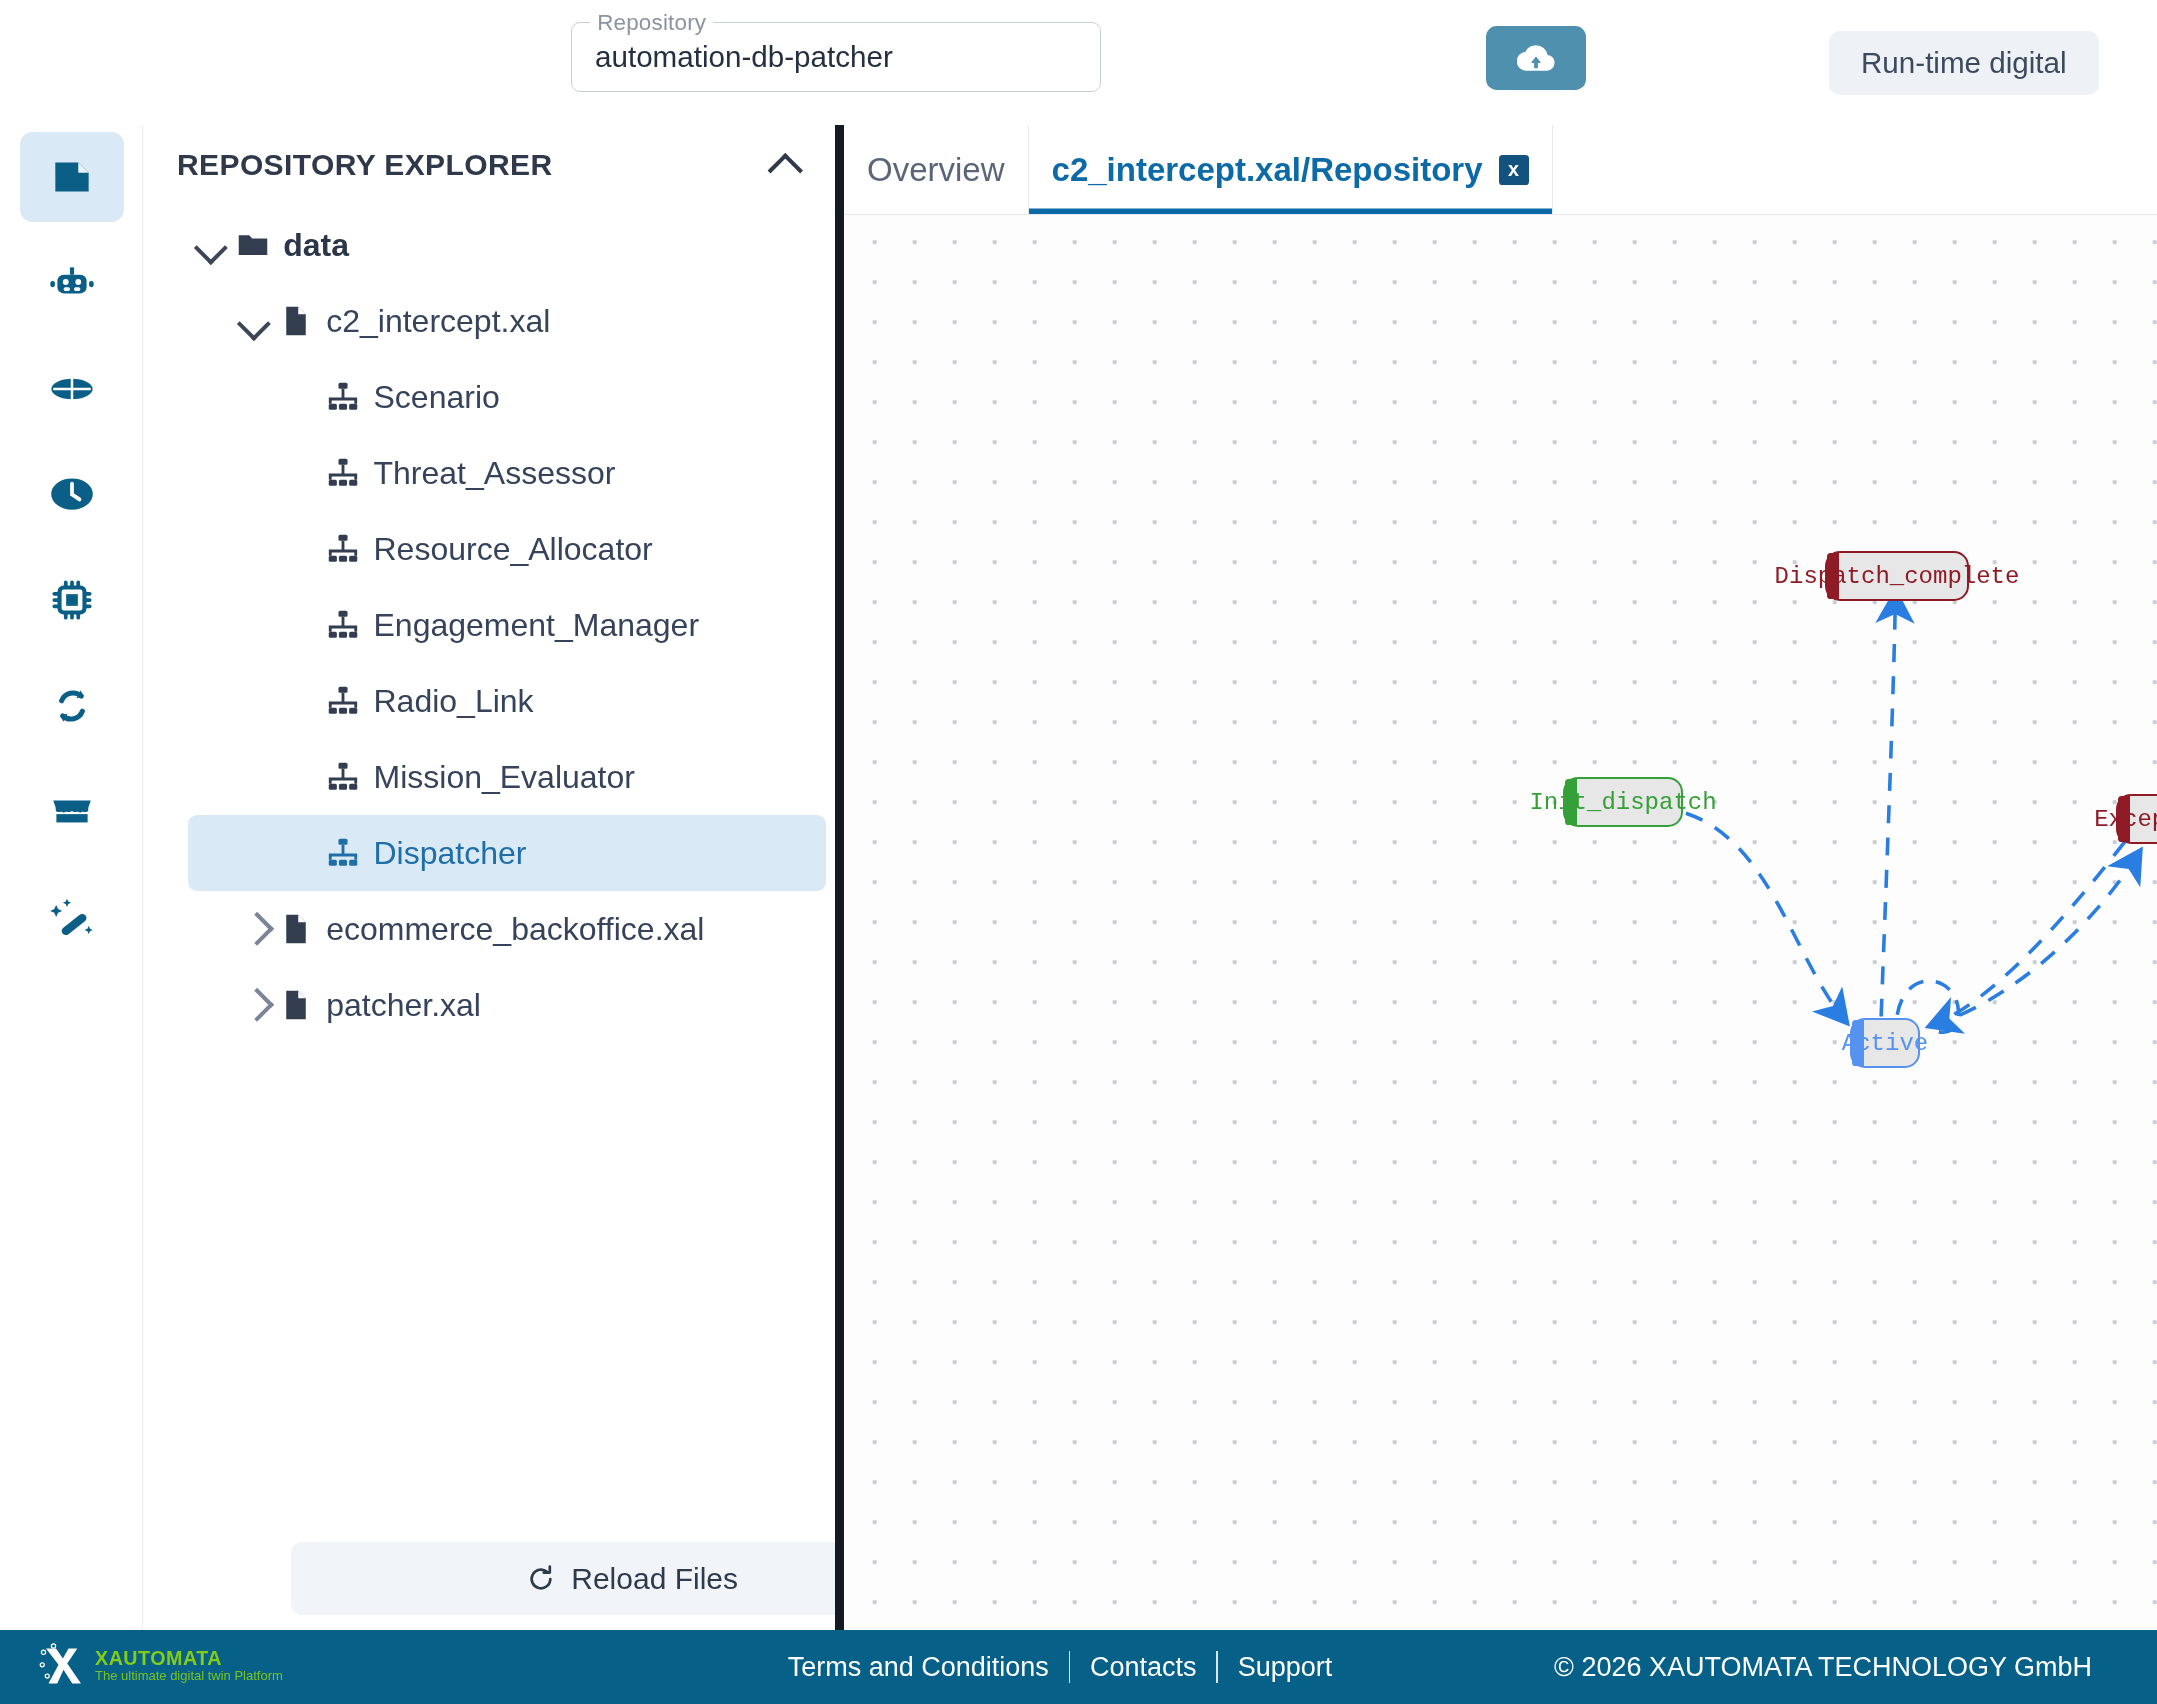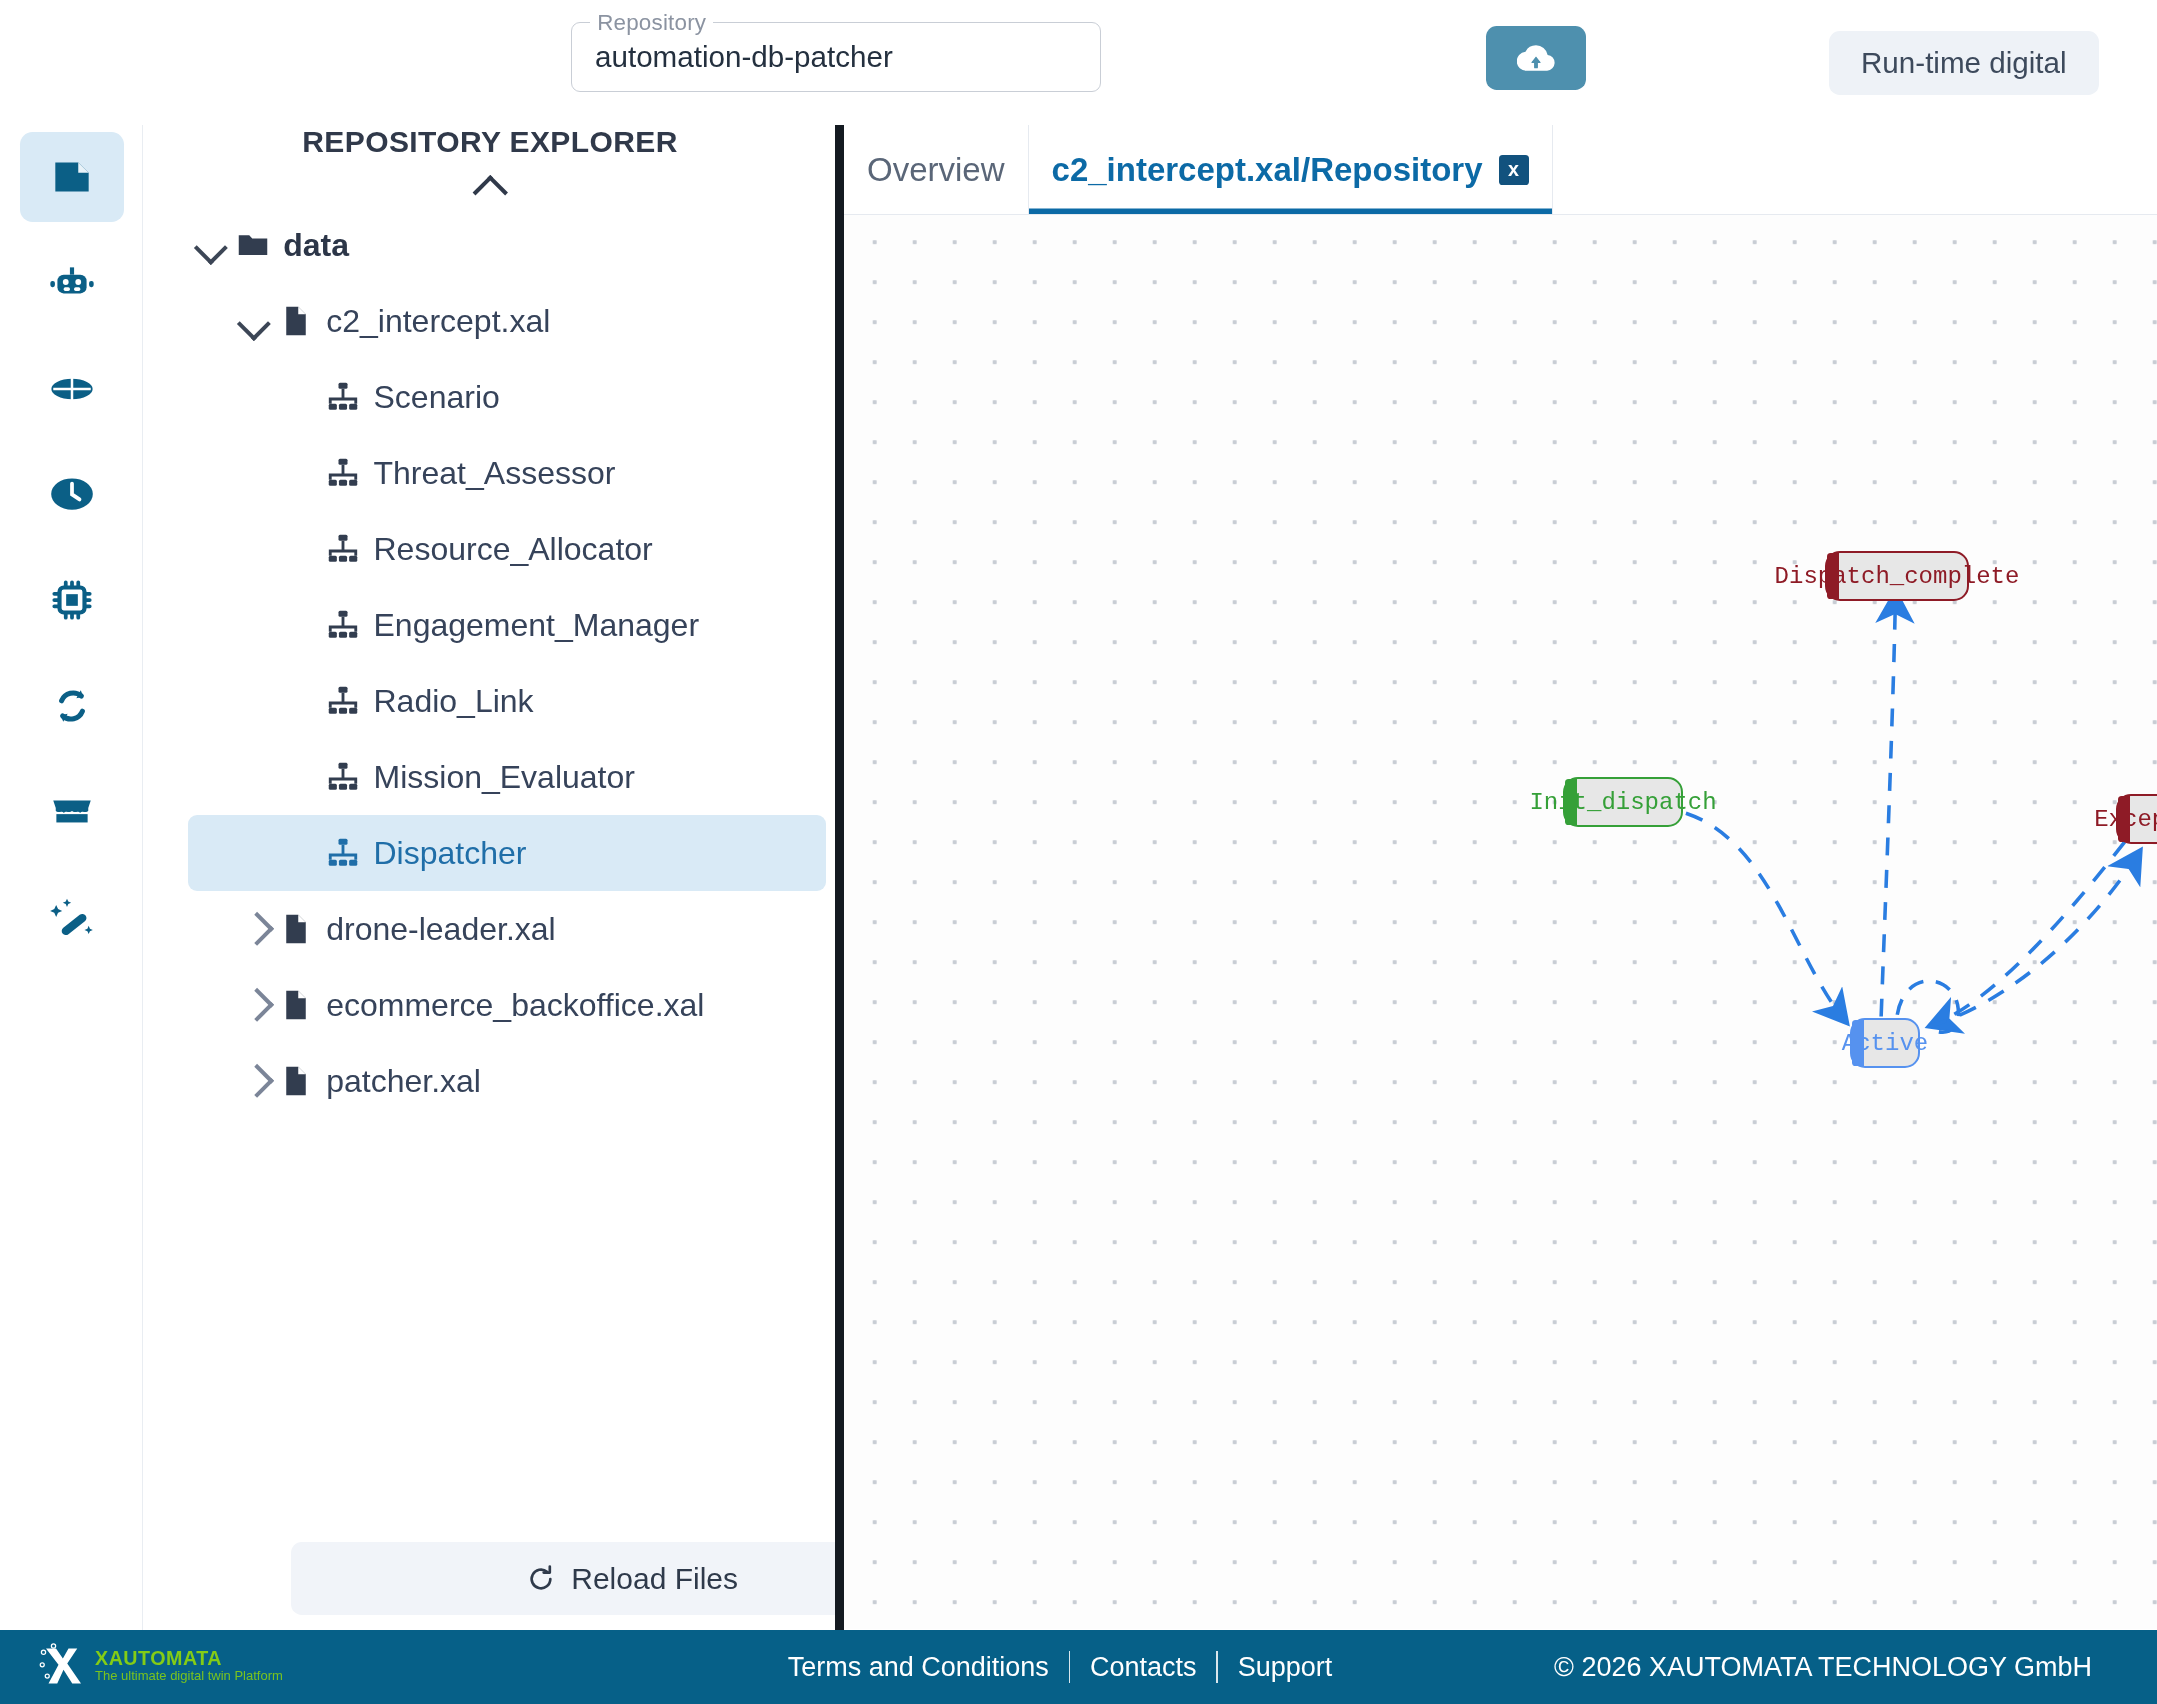--- a/index.html
+++ b/index.html
@@ -72,21 +72,21 @@
   .sidebar {
     position: absolute; left: 143px; top: 125px;
     width: 694px; height: 1505px; background: #ffffff;
   }
   .divider-bar {
     position: absolute; left: 835px; top: 125px;
     width: 9px; height: 1505px; background: #141a21;
   }
   .panel-header {
     position: absolute; left: 0; top: 0; width: 694px; height: 79px;
-    display: flex; align-items: center; padding: 0 34px; cursor: pointer; flex-direction: column;
+    display: flex; align-items: center; padding: 0 34px; cursor: pointer;
   }
   .panel-title {
     font-size: 30px; font-weight: bold; letter-spacing: 0.4px;
     color: #30394a; flex: 1;
   }
   .chev-up { width: 36px; height: 36px; position: relative; }
   .chev-up::before {
     content:""; position:absolute; left:6.3px; top:11.6px;
     width: 20.6px; height: 20.6px;
     border-left: 4.5px solid #30394a; border-top: 4.5px solid #30394a;
@@ -426,28 +426,20 @@
         <div class="tree-row selected" style="margin-left: 45px; padding-left: 90px;">
           <span class="tw"></span>
           <svg class="t-ico" viewBox="0 0 24 24">
             <rect x="9" y="2.5" width="6" height="4" rx="1" fill="#1f6ea8"></rect>
             <rect x="2.5" y="16.5" width="5.4" height="4" rx="1" fill="#1f6ea8"></rect>
             <rect x="9.3" y="16.5" width="5.4" height="4" rx="1" fill="#1f6ea8"></rect>
             <rect x="16.1" y="16.5" width="5.4" height="4" rx="1" fill="#1f6ea8"></rect>
             <path d="M12 6.5v4.3M3.5 16.5v-3.2h17v3.2M12 10.8v2.5" stroke="#1f6ea8" stroke-width="1.9" fill="none"></path>
           </svg>
           <span class="t-label sel">Dispatcher</span>
-        </div>
-        <div class="tree-row" style="margin-left: 10.7px; padding-left: 77px;">
-          <span class="tw right"></span>
-          <svg class="t-ico" viewBox="0 0 24 24">
-            <path fill="#323d4f" d="M5.5 2.5h8l5 5v14h-13z"></path>
-            <path fill="#ffffff" d="M13.5 2.5l5 5h-5z"></path>
-          </svg>
-          <span class="t-label">drone-leader.xal</span>
         </div>
         <div class="tree-row" style="margin-left: 10.7px; padding-left: 77px;">
           <span class="tw right"></span>
           <svg class="t-ico" viewBox="0 0 24 24">
             <path fill="#323d4f" d="M5.5 2.5h8l5 5v14h-13z"></path>
             <path fill="#ffffff" d="M13.5 2.5l5 5h-5z"></path>
           </svg>
           <span class="t-label">ecommerce_backoffice.xal</span>
         </div>
         <div class="tree-row" style="margin-left: 10.7px; padding-left: 77px;">

